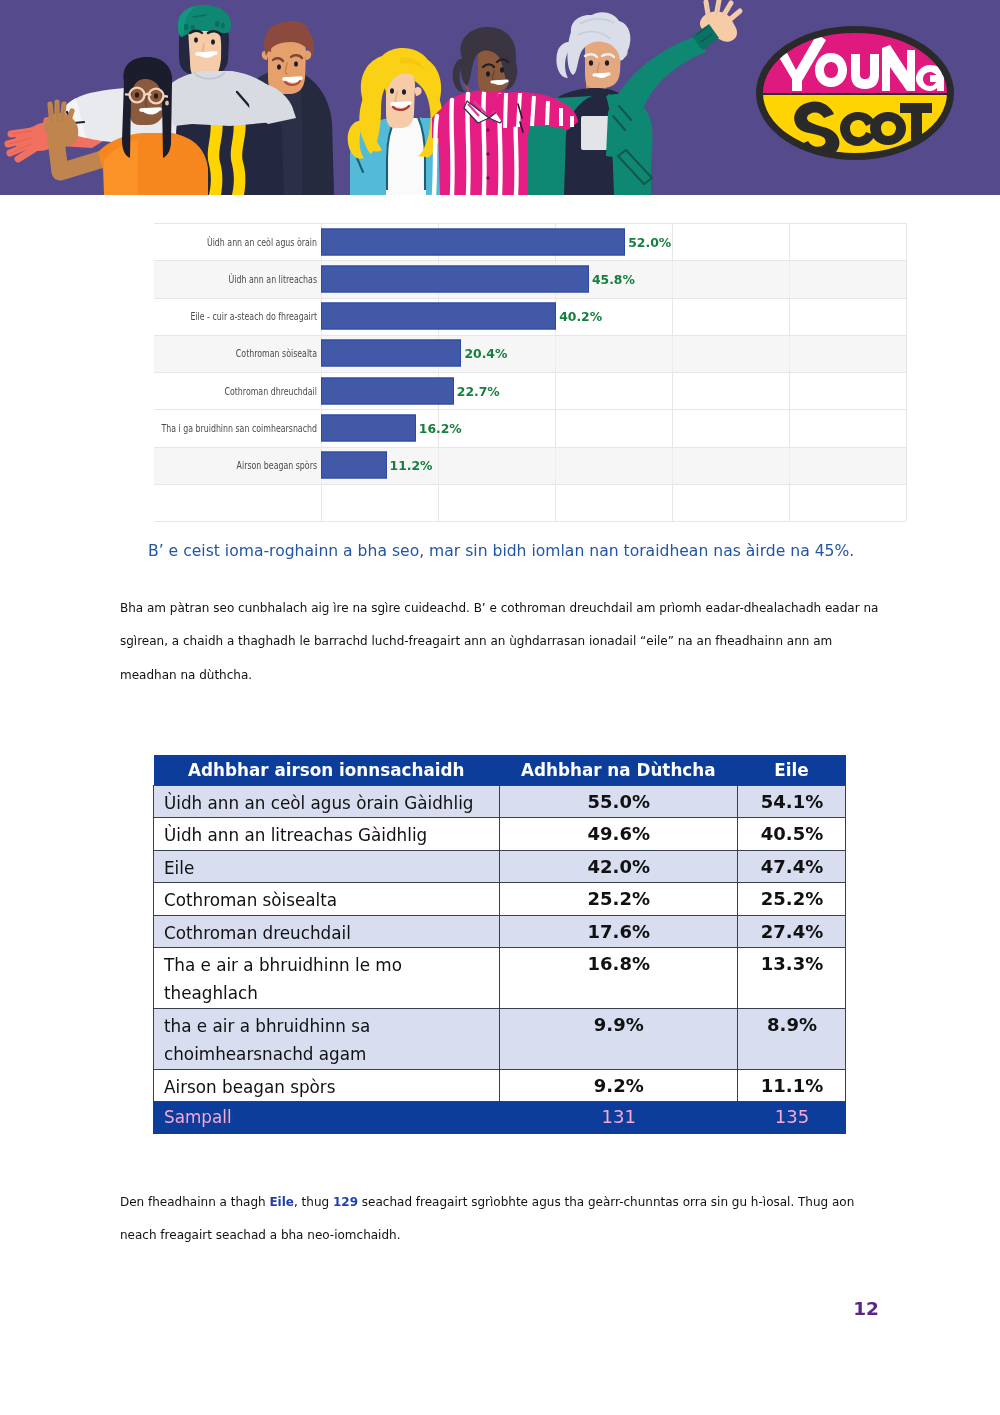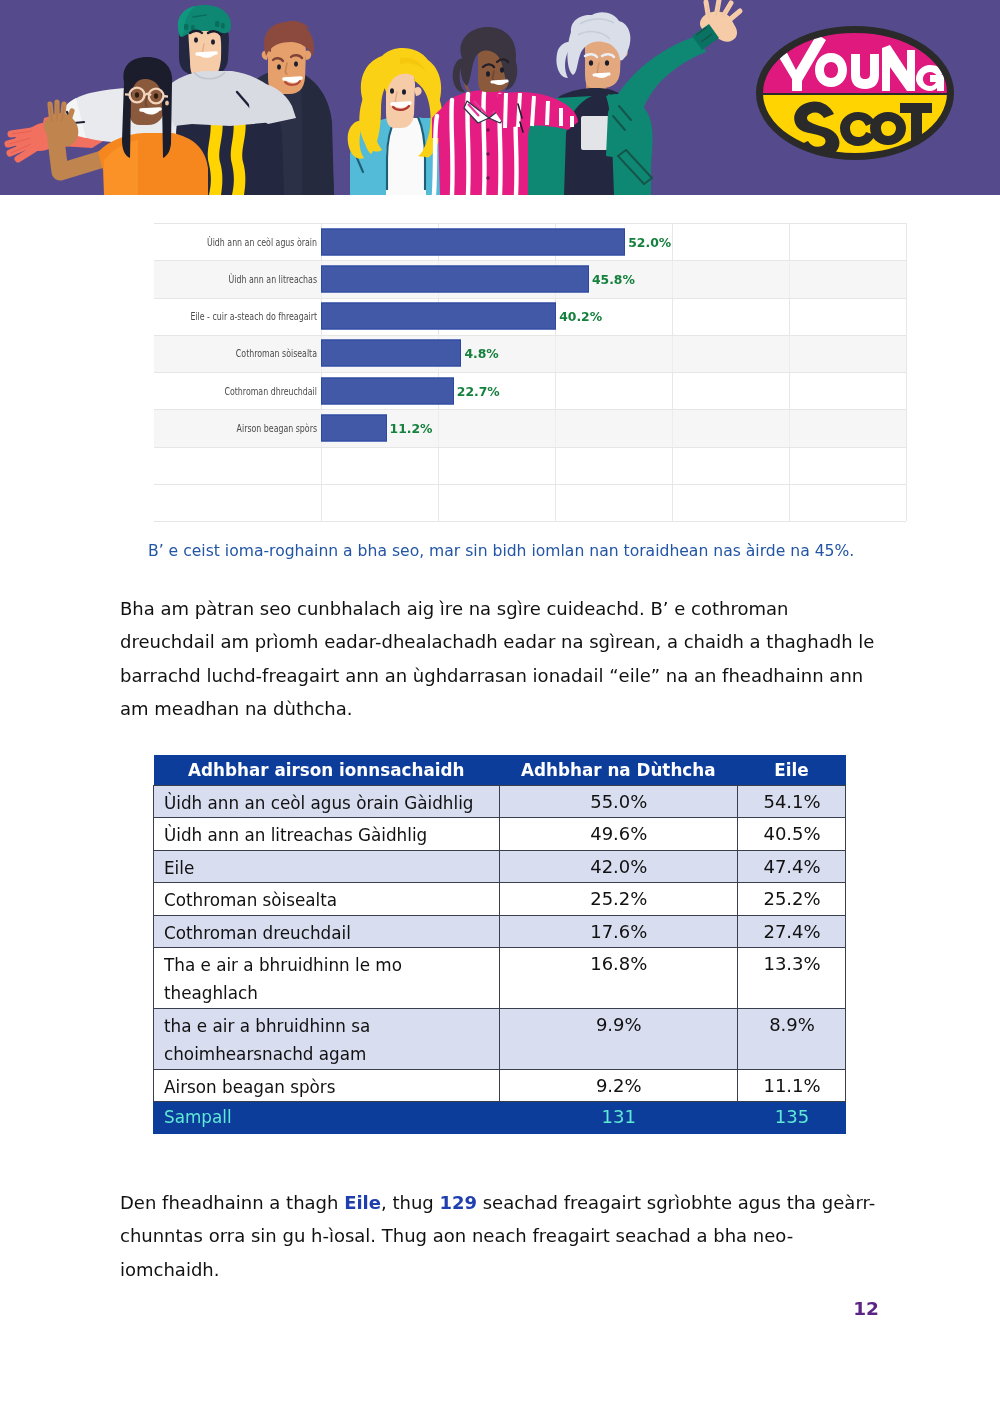--- a/index.html
+++ b/index.html
@@ -22,32 +22,32 @@
       white-space:nowrap;font-size:10.7px;color:#4a4a4a;font-family:"DejaVu Sans",sans-serif;
       font-stretch:condensed;}
   .chart .bar{position:absolute;left:167px;top:50%;transform:translateY(-50%);height:27px;background:#4159A7;
       box-sizing:border-box;border:1px solid #2B49A0;}
   .chart .val{position:absolute;top:50%;transform:translateY(-50%);font-size:12.4px;font-weight:bold;color:#15803d;white-space:nowrap;}
   .chart .gridlayer{position:absolute;left:0;top:0;width:752px;height:298px;pointer-events:none;z-index:0;}
   .chart .rows{position:absolute;left:0;top:0;width:752px;z-index:1;}
 
   .caption{position:absolute;left:148px;top:542px;width:780px;font-size:15.6px;color:#2255A4;}
 
-  .para{position:absolute;font-size:18px;color:#111;line-height:33.4px;}
+  .para{position:absolute;font-size:12px;color:#111;line-height:33.4px;}
   .para b{color:#1F3FAE;}
 
   
   .tbl{position:absolute;left:153px;top:755px;border-collapse:collapse;width:693px;
        font-size:16.8px;color:#111;line-height:28.4px;}
   .tbl th{background:#0D3D9B;color:#fff;font-weight:bold;text-align:center;padding:0;height:30px;font-size:16.8px;line-height:30px;}
   .tbl td{border:1px solid #3A3F4E;padding:3px 9px 0 10px;height:25px;vertical-align:top;margin-top:8px;}
   .tbl td.lab{text-align:left;}
-  .tbl td.num{text-align:center;font-weight:normal;font-size:18px;vertical-align:top;padding-top:2px;}
+  .tbl td.num{text-align:center;font-weight:bold;font-size:18px;vertical-align:top;padding-top:2px;}
   .tbl tr.shade td{background:#D8DEF0;}
-  .tbl tr.total td{background:#0D3D9B;color:#5eead4;font-weight:normal;border-color:#0D3D9B;vertical-align:middle;padding:0 9px 0 10px;height:31px;}
+  .tbl tr.total td{background:#0D3D9B;color:#f9a8d4;font-weight:normal;border-color:#0D3D9B;vertical-align:middle;padding:0 9px 0 10px;height:31px;}
   .tbl tr.total td:first-child{border-left-color:#0D3D9B;}
   .tbl tr.total td.num{font-weight:normal;}
 
   .pageno{position:absolute;right:121px;top:1298px;font-size:18.5px;font-weight:bold;color:#5B2487;}
 </style>
 </head>
 <body>
 
 <div class="page">
 
@@ -386,26 +386,31 @@
           <div class="val" style="left:437.93px">45.8%</div>
         </div>
         <div class="row">
           <div class="catlab">Eile - cuir a-steach do fhreagairt</div>
           <div class="bar" style="width:235.17px"></div>
           <div class="val" style="left:405.17px">40.2%</div>
         </div>
         <div class="row alt">
           <div class="catlab">Cothroman sòisealta</div>
           <div class="bar" style="width:140.40px"></div>
-          <div class="val" style="left:310.40px">4.8%</div>
+          <div class="val" style="left:310.40px">20.4%</div>
         </div>
         <div class="row">
           <div class="catlab">Cothroman dhreuchdail</div>
           <div class="bar" style="width:132.79px"></div>
           <div class="val" style="left:302.79px">22.7%</div>
+        </div>
+        <div class="row">
+          <div class="catlab">Tha i ga bruidhinn san coimhearsnachd</div>
+          <div class="bar" style="width:94.77px"></div>
+          <div class="val" style="left:264.77px">16.2%</div>
         </div>
         <div class="row alt">
           <div class="catlab">Airson beagan spòrs</div>
           <div class="bar" style="width:65.52px"></div>
           <div class="val" style="left:235.52px">11.2%</div>
         </div>
         <div class="hgrid" style="top:0.00px"></div>
         <div class="hgrid" style="top:37.25px"></div>
         <div class="hgrid" style="top:74.50px"></div>
         <div class="hgrid" style="top:111.75px"></div>

